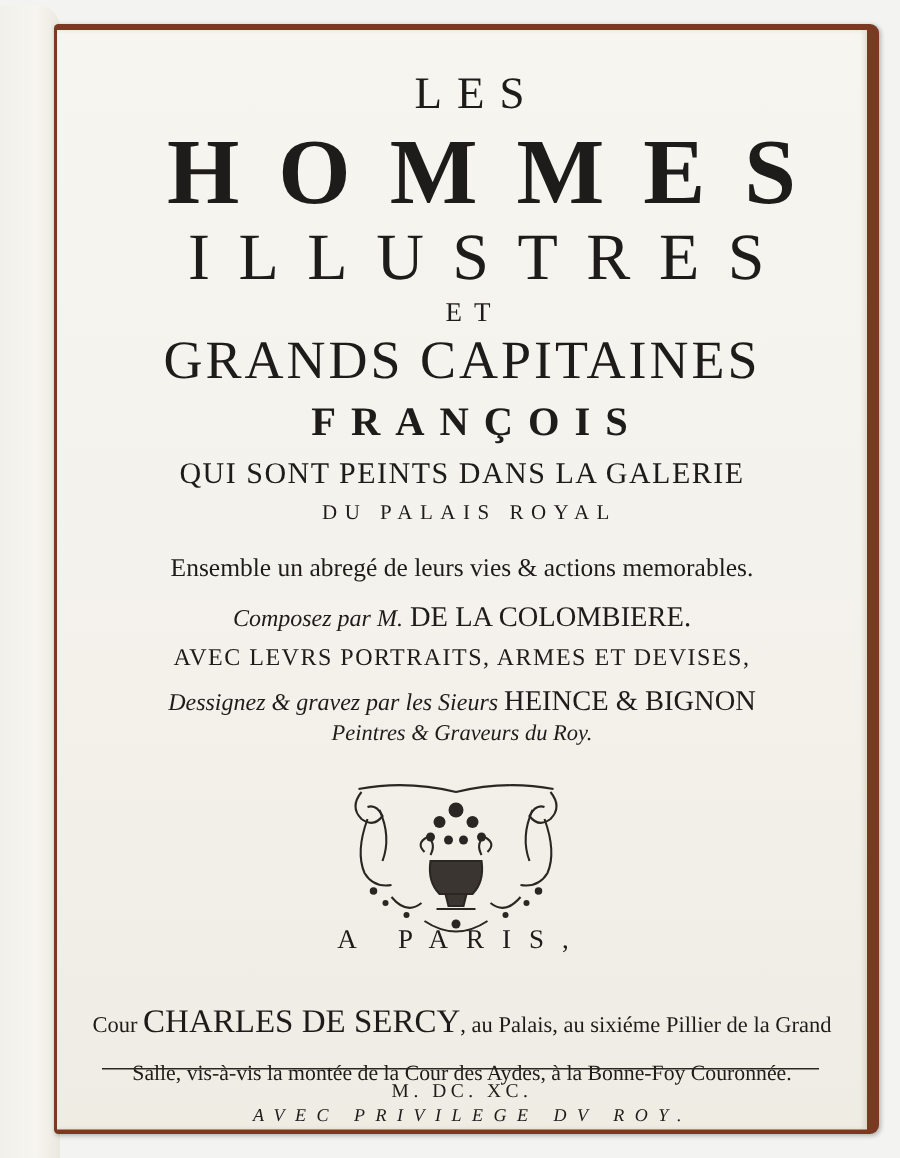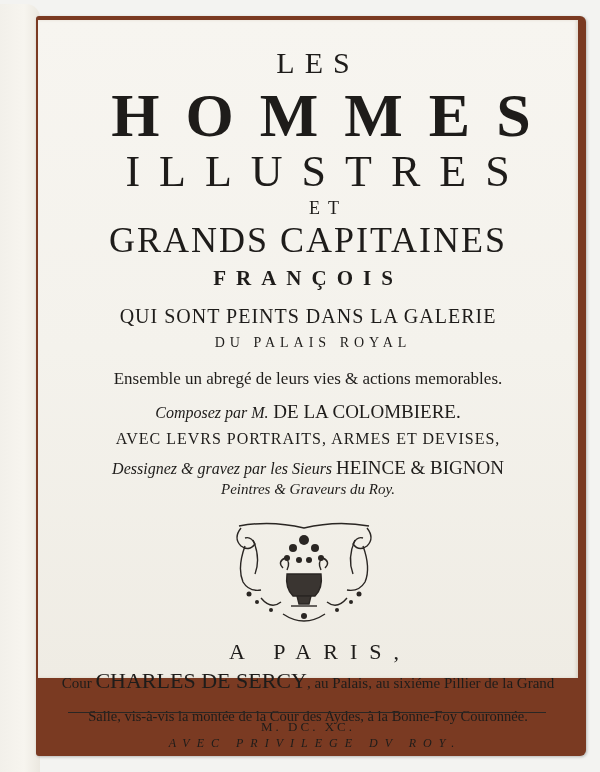--- a/index.html
+++ b/index.html
@@ -32,54 +32,54 @@
       height: 740px;
       background: #7a3a22;
       border-radius: 3px 6px 6px 3px;
       box-shadow: 1px 1px 3px rgba(0,0,0,0.25);
     }
     .page {
       position: absolute;
       left: 38px;
       top: 20px;
       width: 540px;
-      height: 658px;
+      height: 733px;
       background: linear-gradient(180deg, #f7f5f0 0%, #f4f2ec 50%, #efece4 100%);
       box-shadow: inset -2px 0 3px rgba(120,80,40,0.15);
     }
     .block {
       position: absolute;
       left: 0;
       width: 540px;
       text-align: center;
       white-space: nowrap;
     }
     .les { top: 26px; font-size: 30px; letter-spacing: 10px; padding-left: 10px; }
     .hommes { top: 62px; font-size: 62px; font-weight: bold; letter-spacing: 26px; padding-left: 26px; line-height: 66px; }
     .illustres { top: 128px; font-size: 44px; letter-spacing: 19px; padding-left: 19px; line-height: 48px; }
-    .et { top: 178px; font-size: 18px; letter-spacing: 8px; padding-left: 20px; }
+    .et { top: 178px; font-size: 18px; letter-spacing: 8px; padding-left: 8px; }
     .grands { top: 200px; font-size: 36px; letter-spacing: 2px; line-height: 40px; }
-    .francois { top: 246px; font-size: 21px; font-weight: bold; letter-spacing: 10px; }
+    .francois { top: 246px; font-size: 27px; font-weight: bold; letter-spacing: 10px; padding-left: 10px; }
     .qui { top: 285px; font-size: 20px; letter-spacing: 1px; font-variant: small-caps; }
     .palais { top: 315px; font-size: 14px; letter-spacing: 5px; padding-left: 5px; }
     .ensemble { top: 349px; font-size: 17px; }
     .compose { top: 381px; font-size: 19px; }
     .compose .it { font-style: italic; font-size: 16px; font-family: Liberation Serif, serif; }
     .avec { top: 410px; font-size: 16px; letter-spacing: 1px; }
     .dessignez { top: 437px; font-size: 19px; }
     .dessignez .it { font-style: italic; font-size: 16px; }
     .peintres { top: 461px; font-size: 15px; font-style: italic; }
     .ornament {
       position: absolute;
       left: 193px;
       top: 498px;
       width: 146px;
       height: 112px;
     }
-    .paris { top: 619px; font-size: 22px; letter-spacing: 12px; padding-left: 12px; }
+    .paris { top: 596px; font-size: 18px; letter-spacing: 12px; }
     .chez { top: 648px; font-size: 15px; }
     .chez .caps { font-size: 22px; }
     .salle { top: 688px; font-size: 14.5px; }
     .rule {
       position: absolute;
       left: 30px;
       top: 692px;
       width: 478px;
       height: 1px;
       background: #2a2623;

